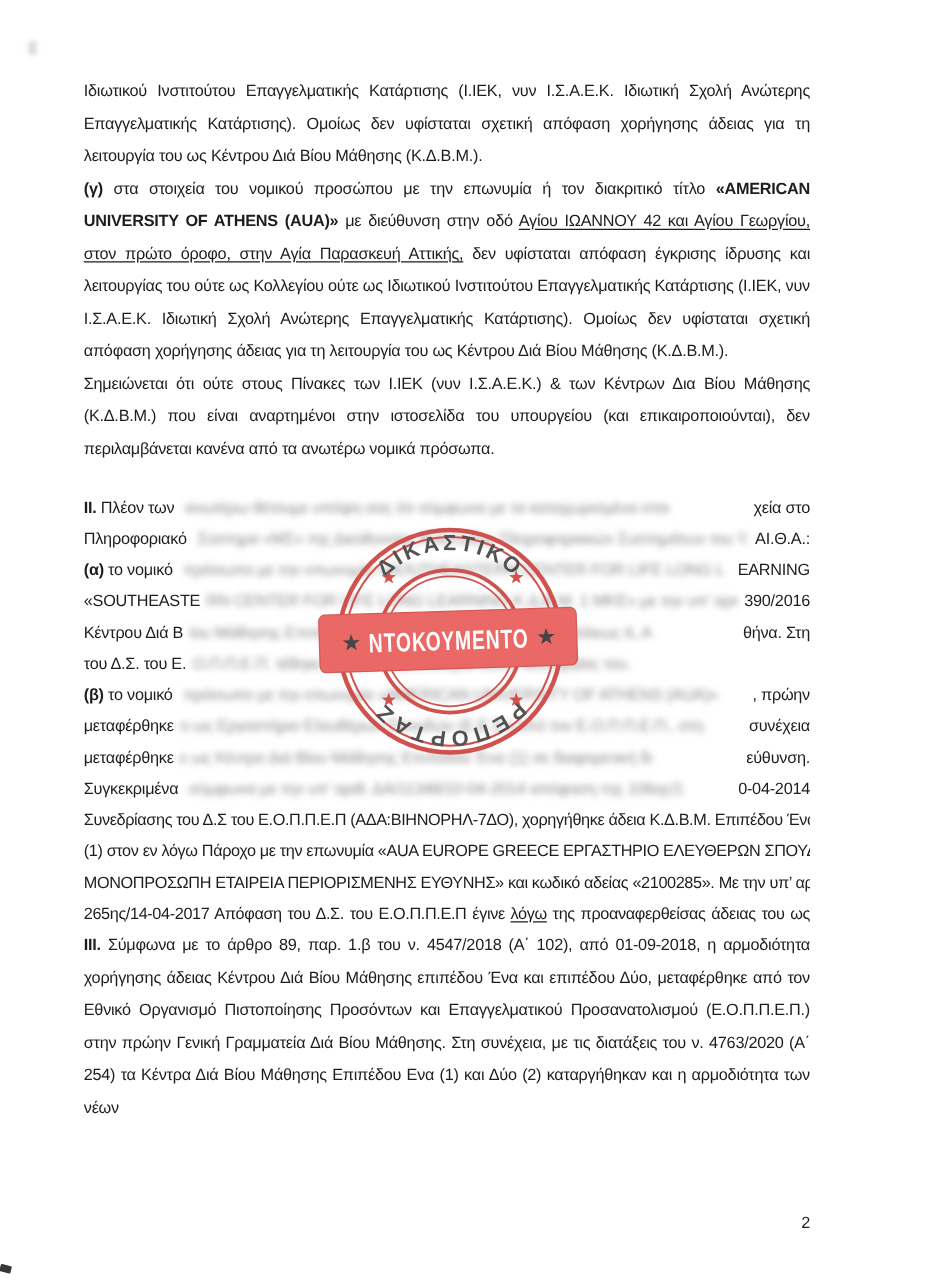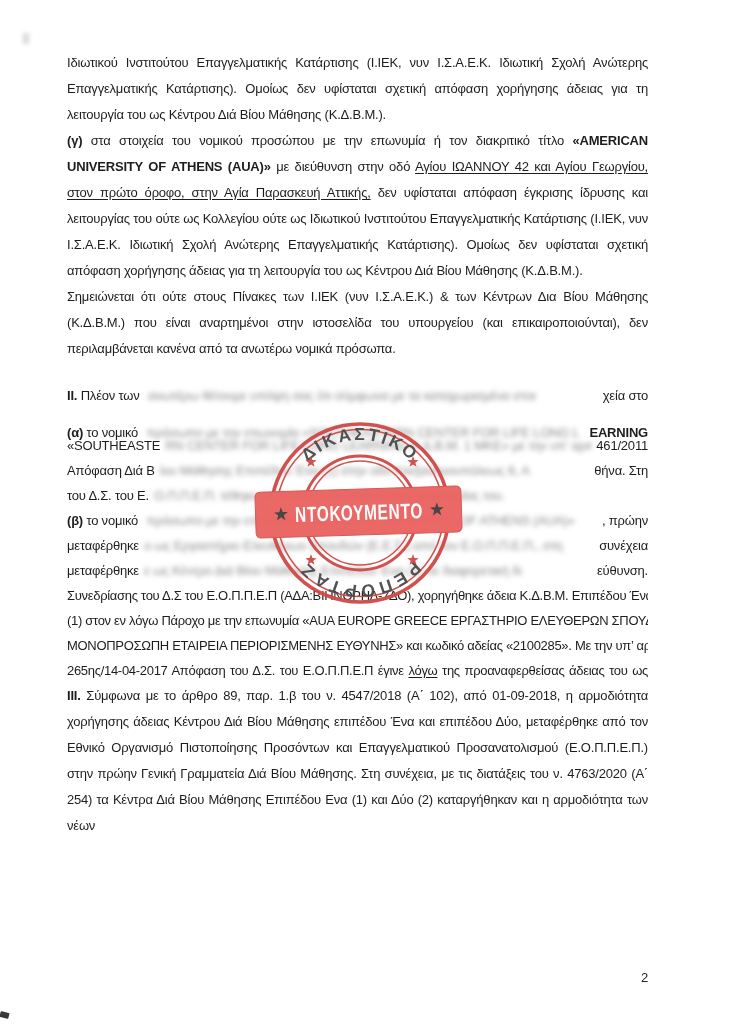--- a/index.html
+++ b/index.html
@@ -2,34 +2,34 @@
 <html><head>
 <meta charset="utf-8">
 <style>
   html,body{margin:0;padding:0;}
   body{
     width:744px;height:1024px;position:relative;overflow:hidden;
     background:#ffffff;
     font-family:"Liberation Sans","DejaVu Sans",sans-serif;
     color:#1d1d1d;font-size:13px;letter-spacing:-0.2px;
   }
-  .content{position:absolute;left:67px;top:50px;width:581px;}
+  .content{position:absolute;left:67px;top:60px;width:581px;}
   p.block{margin:0;text-align:justify;line-height:26px;}
   b{font-weight:bold;}
   .u{text-decoration:underline;text-underline-offset:2px;}
   
   .sec2{margin-top:21px;}
   .l2{display:flex;align-items:baseline;line-height:25px;height:25px;}
   .l2 .seg,.l2 .tail{white-space:pre;flex:0 0 auto;text-align:right;}
   .l2 .mid{
     flex:1 1 0;overflow:hidden;white-space:pre;margin:0 5px;
     filter:blur(2.4px);color:#8b8b8b;
   }
   .l2.noj .mid{flex:0 0 auto;max-width:400px;}
-  .bold{font-weight:bold;margin-top:12px;}
+  .bold{font-weight:normal;}
   .full{line-height:25px;height:25px;text-align:justify;text-align-last:justify;
         letter-spacing:-0.3px;overflow:hidden;white-space:nowrap;}
   .endline{line-height:25px;height:25px;}
   .sec3{margin-top:11px;line-height:26px;}
   .pagenum{position:absolute;top:970px;left:67px;width:581px;text-align:right;
            font-size:13px;color:#222;}
   .stamp{position:absolute;left:254px;top:417px;pointer-events:none;z-index:5;}
   .fade{position:absolute;left:430px;top:936px;width:280px;height:30px;z-index:3;
         background:linear-gradient(90deg,rgba(255,255,255,0) 0%,rgba(255,255,255,0.55) 70%);}
   .corner-mark{position:absolute;left:0px;top:1012px;width:9px;height:6px;
@@ -51,31 +51,36 @@
 
     <p class="block">Σημειώνεται ότι ούτε στους Πίνακες των Ι.ΙΕΚ (νυν Ι.Σ.Α.Ε.Κ.) &amp; των Κέντρων Δια Βίου Μάθησης (Κ.Δ.Β.Μ.) που είναι αναρτημένοι στην ιστοσελίδα του υπουργείου (και επικαιροποιούνται), δεν περιλαμβάνεται κανένα από τα ανωτέρω νομικά πρόσωπα.</p>
 
     <div class="sec2">
       <div class="l2">
           <span class="seg"><b>ΙΙ.</b><span> Πλέον των </span></span>
           <span class="mid">ανωτέρω θέτουμε υπόψη σας ότι σύμφωνα με τα καταχωρισμένα στοι</span>
           <span class="tail">χεία στο</span>
         </div>
       <div class="l2">
+          <span class="seg">Πληροφοριακό </span>
+          <span class="mid">Σύστημα «ΜΣ» της Διεύθυνσης Ανάπτυξης Πληροφοριακών Συστημάτων του Υ.Π</span>
+          <span class="tail">ΑΙ.Θ.Α.:</span>
+        </div>
+      <div class="l2">
           <span class="seg"><b>(α)</b><span> το νομικό </span></span>
           <span class="mid">πρόσωπο με την επωνυμία «SOUTHEASTERN CENTER FOR LIFE LONG L</span>
           <span class="tail bold">EARNING</span>
         </div>
       <div class="l2">
           <span class="seg">«SOUTHEASTE</span>
           <span class="mid">RN CENTER FOR LIFE LONG LEARNING Κ.Δ.Β.Μ. 1 ΜΚΕ» με την υπ’ αριθμ. 2103</span>
-          <span class="tail">461/2011</span>
+          <span class="tail">390/2016</span>
         </div>
       <div class="l2">
-          <span class="seg">Απόφαση Διά Β</span>
+          <span class="seg">Κέντρου Διά Β</span>
           <span class="mid">ίου Μάθησης Επιπέδου Ένα (1) στην οδό Αλεξανδρουπόλεως 6, Α</span>
           <span class="tail">θήνα. Στη</span>
         </div>
       <div class="l2 noj">
           <span class="seg">του Δ.Σ. του Ε.</span>
           <span class="mid">Ο.Π.Π.Ε.Π. τέθηκε σε παύση η ανωτέρω άδεια λειτουργίας του.</span>
         </div>
       <div class="l2">
           <span class="seg"><b>(β)</b><span> το νομικό </span></span>
           <span class="mid">πρόσωπο με την επωνυμία «AMERICAN UNIVERSITY OF ATHENS (AUA)»</span>
@@ -83,20 +88,25 @@
         </div>
       <div class="l2">
           <span class="seg">μεταφέρθηκε</span>
           <span class="mid">ο ως Εργαστήριο Ελευθέρων Σπουδών (Ε.Ε.Σ.) από τον Ε.Ο.Π.Π.Ε.Π., στη</span>
           <span class="tail">συνέχεια</span>
         </div>
       <div class="l2">
           <span class="seg">μεταφέρθηκε</span>
           <span class="mid">ε ως Κέντρο Διά Βίου Μάθησης Επιπέδου Ένα (1) σε διαφορετική δι</span>
           <span class="tail">εύθυνση.</span>
+        </div>
+      <div class="l2">
+          <span class="seg">Συγκεκριμένα </span>
+          <span class="mid">σύμφωνα με την υπ’ αριθ. ΔΑ/11348/10-04-2014 απόφαση της 106ης/1</span>
+          <span class="tail">0-04-2014</span>
         </div>
       <div class="full">Συνεδρίασης του Δ.Σ του Ε.Ο.Π.Π.Ε.Π (ΑΔΑ:ΒΙΗΝΟΡΗΛ-7ΔΟ), χορηγήθηκε άδεια Κ.Δ.Β.Μ. Επιπέδου Ένα</div>
       <div class="full">(1) στον εν λόγω Πάροχο με την επωνυμία «AUA EUROPE GREECE ΕΡΓΑΣΤΗΡΙΟ ΕΛΕΥΘΕΡΩΝ ΣΠΟΥΔΩΝ</div>
       <div class="full">ΜΟΝΟΠΡΟΣΩΠΗ ΕΤΑΙΡΕΙΑ ΠΕΡΙΟΡΙΣΜΕΝΗΣ ΕΥΘΥΝΗΣ» και κωδικό αδείας «2100285». Με την υπ’ αριθμ.</div>
       <div class="full"><span>265ης/14-04-2017 Απόφαση του Δ.Σ. του Ε.Ο.Π.Π.Ε.Π έγινε </span><span class="u">λόγω</span><span> της προαναφερθείσας άδειας του ως</span></div>
     </div>
 
     <p class="block sec3"><b>ΙΙΙ.</b><span> Σύμφωνα με το άρθρο 89, παρ. 1.β του ν. 4547/2018 (Α΄ 102), από 01-09-2018, η αρμοδιότητα χορήγησης άδειας Κέντρου Διά Βίου Μάθησης επιπέδου Ένα και επιπέδου Δύο, μεταφέρθηκε από τον Εθνικό Οργανισμό Πιστοποίησης Προσόντων και Επαγγελματικού Προσανατολισμού (Ε.Ο.Π.Π.Ε.Π.) στην πρώην Γενική Γραμματεία Διά Βίου Μάθησης. Στη συνέχεια, με τις διατάξεις του ν. 4763/2020 (Α΄ 254) τα Κέντρα Διά Βίου Μάθησης Επιπέδου Ενα (1) και Δύο (2) καταργήθηκαν και η αρμοδιότητα των νέων</span></p>
   </div>
 

